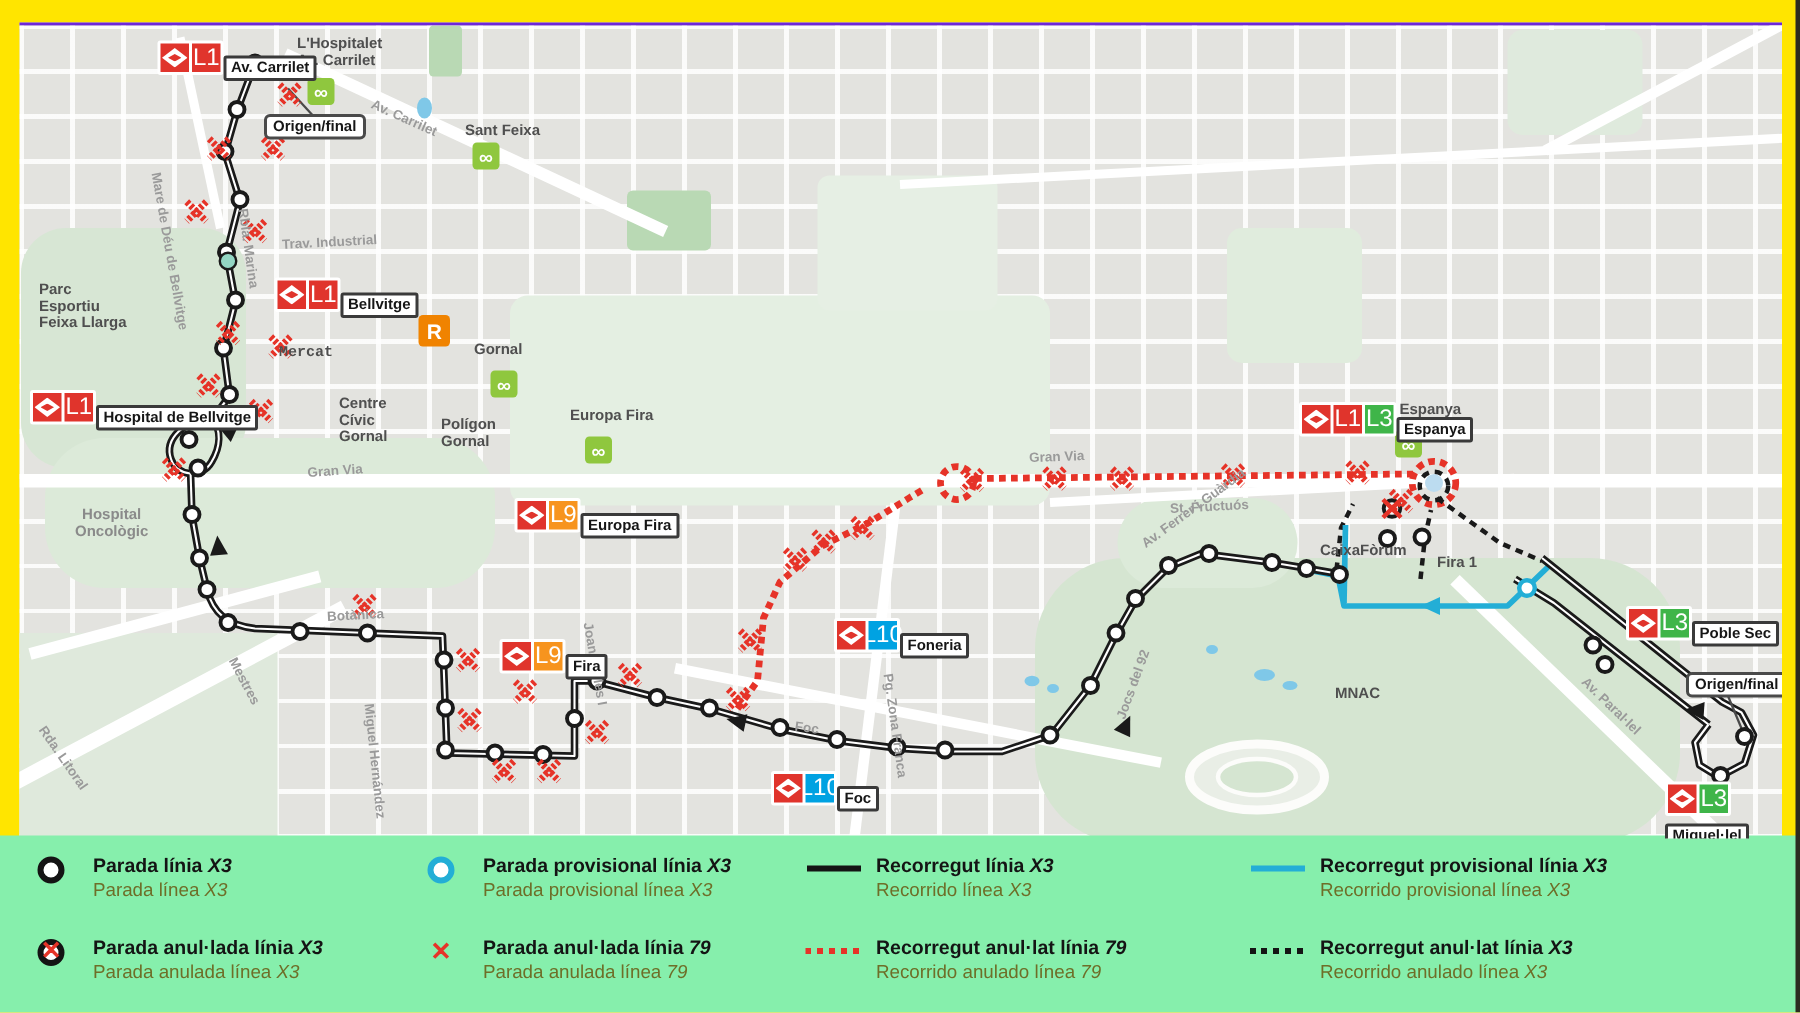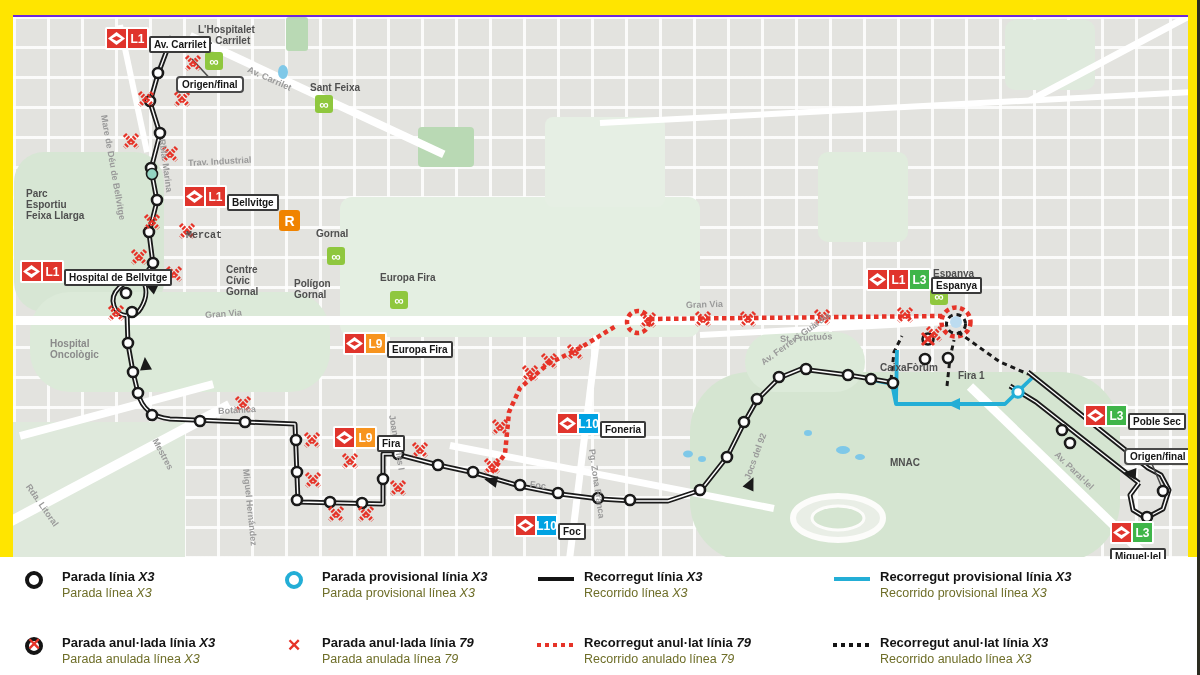--- a/index.html
+++ b/index.html
@@ -17,41 +17,41 @@
   .road{position:absolute;background:#fff;transform-origin:left center}
   #routes{position:absolute;inset:0;width:100%;height:100%}
   
   .badge{position:absolute;z-index:6}
   .badge-row{display:inline-flex;gap:2px;background:#fff;padding:2px;border-radius:2px}
   .tmb{width:19px;height:19px;position:relative;flex:0 0 auto}
   .tmb::before{content:"";position:absolute;inset:3px 1px;background:#fff;
      clip-path:polygon(50% 0,100% 50%,50% 100%,0 50%)}
   .tmb::after{content:"";position:absolute;inset:7px 5px;background:inherit;
      clip-path:polygon(50% 0,100% 50%,50% 100%,0 50%);background:#e0342c}
-  .lsq{width:19px;height:19px;color:#fff;font-weight:700;font-size:12px;display:flex;
+  .lsq{width:19px;height:19px;color:#fff;font-weight:400;font-size:16px;display:flex;
      align-items:center;justify-content:center}
   .badge-label{display:inline-block;background:#fff;border:2px solid #3a3a3a;border-radius:2px;
      font-size:10px;font-weight:800;color:#161616;padding:0 3px;line-height:13px;margin-top:2px;
      white-space:nowrap}
   .origin{position:absolute;background:#fff;border:2px solid #4a4a4a;border-radius:4px;
      font-size:10px;font-weight:800;color:#161616;padding:0 4px;line-height:13px;z-index:7;
      white-space:nowrap}
   .fgc{position:absolute;width:18px;height:18px;border-radius:3px;color:#fff;display:flex;
      align-items:center;justify-content:center;font-weight:900;font-size:13px;z-index:5}
   .rbadge{position:absolute;width:21px;height:21px;border-radius:3px;color:#fff;display:flex;
      align-items:center;justify-content:center;font-weight:800;font-size:14px;z-index:5}
   .place{position:absolute;font-size:10px;font-weight:800;color:#4f4f4f;line-height:1.1;
      white-space:pre-line;z-index:4;width:max-content}
   .place.muted{color:#8a8a8a}
   .street{position:absolute;font-size:9px;font-weight:600;color:#9a9a9a;z-index:3;
      width:max-content;transform-origin:left center}
   
-  #legend{position:absolute;left:0;top:557px;width:1200px;height:118px;background:#ffffff;
+  #legend{position:absolute;left:0;top:557px;width:1200px;height:118px;background:#86efac;
      display:grid;grid-template-columns:260px 262px 296px 1fr;grid-auto-rows:50px;
-     padding:12px 0 0 14px;box-sizing:border-box;row-gap:16px}
+     padding:12px 0 0 14px;box-sizing:border-box;row-gap:5px}
   .lg-item{display:flex;align-items:flex-start;gap:8px}
   .lg-sw{width:40px;flex:0 0 40px;display:flex;justify-content:center;padding-top:2px}
   .lg-tx .l1{font-size:13px;font-weight:800;color:#141414;line-height:16px;white-space:nowrap}
   .lg-tx .l2{font-size:12.5px;font-weight:400;color:#6e6e28;line-height:16px;white-space:nowrap}
   .sw-circle{width:10px;height:10px;border-radius:50%;background:#fff;border:4px solid #141414}
   .sw-circle.prov{border-color:#23aed6}
   .sw-line{width:36px;height:4px;background:#141414;margin-top:6px}
   .sw-line.prov{background:#23aed6}
   .sw-xwrap{position:relative;width:18px;height:18px}
   .sw-xwrap .sw-circle{position:absolute;left:0;top:0}
@@ -208,21 +208,21 @@
       <polygon points="0,-6 13,0 0,6" fill="#1a1a1a" transform="translate(1136,472) rotate(184)"></polygon>
       <polygon points="0,-6 13,0 0,6" fill="#23aed6" transform="translate(960,402) rotate(180)"></polygon>
     </svg>
   <div id="overlays">
       <div class="place" style="left: 185px; top: 7px;">L'Hospitalet
 Av. Carrilet</div>
       <div class="place" style="left: 297px; top: 65px;">Sant Feixa</div>
       <div class="place" style="left: 13px; top: 171px;">Parc
 Esportiu
 Feixa Llarga</div>
-      <div class="place muted" style="left: 37px; top: 321px;">Hospital
+      <div class="place muted" style="left: 37px; top: 321px; text-align: center;">Hospital
 Oncològic</div>
       <div class="place" style="left: 173px; top: 213px; font-family: Liberation Mono, monospace;">Mercat</div>
       <div class="place" style="left: 213px; top: 247px;">Centre
 Cívic
 Gornal</div>
       <div class="place" style="left: 303px; top: 211px;">Gornal</div>
       <div class="place" style="left: 281px; top: 261px;">Polígon
 Gornal</div>
       <div class="place" style="left: 367px; top: 255px;">Europa Fira</div>
       <div class="place" style="left: 920px; top: 251px;">Espanya</div>

